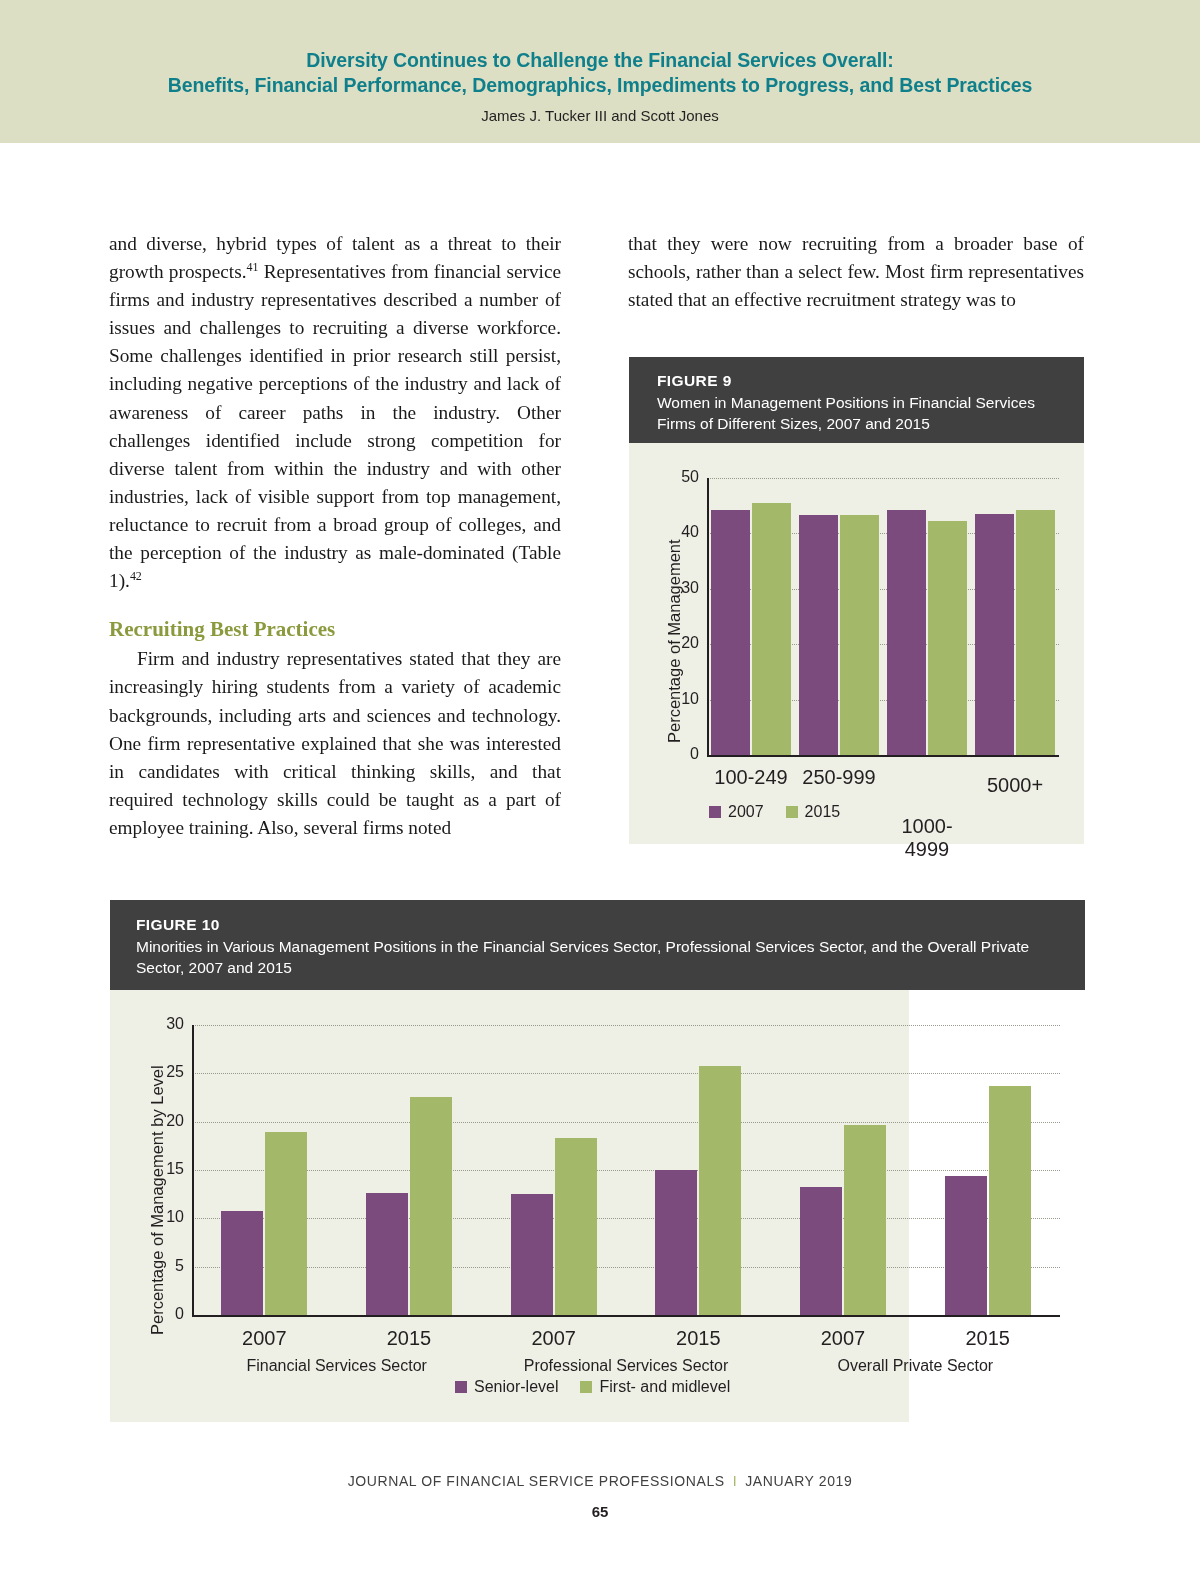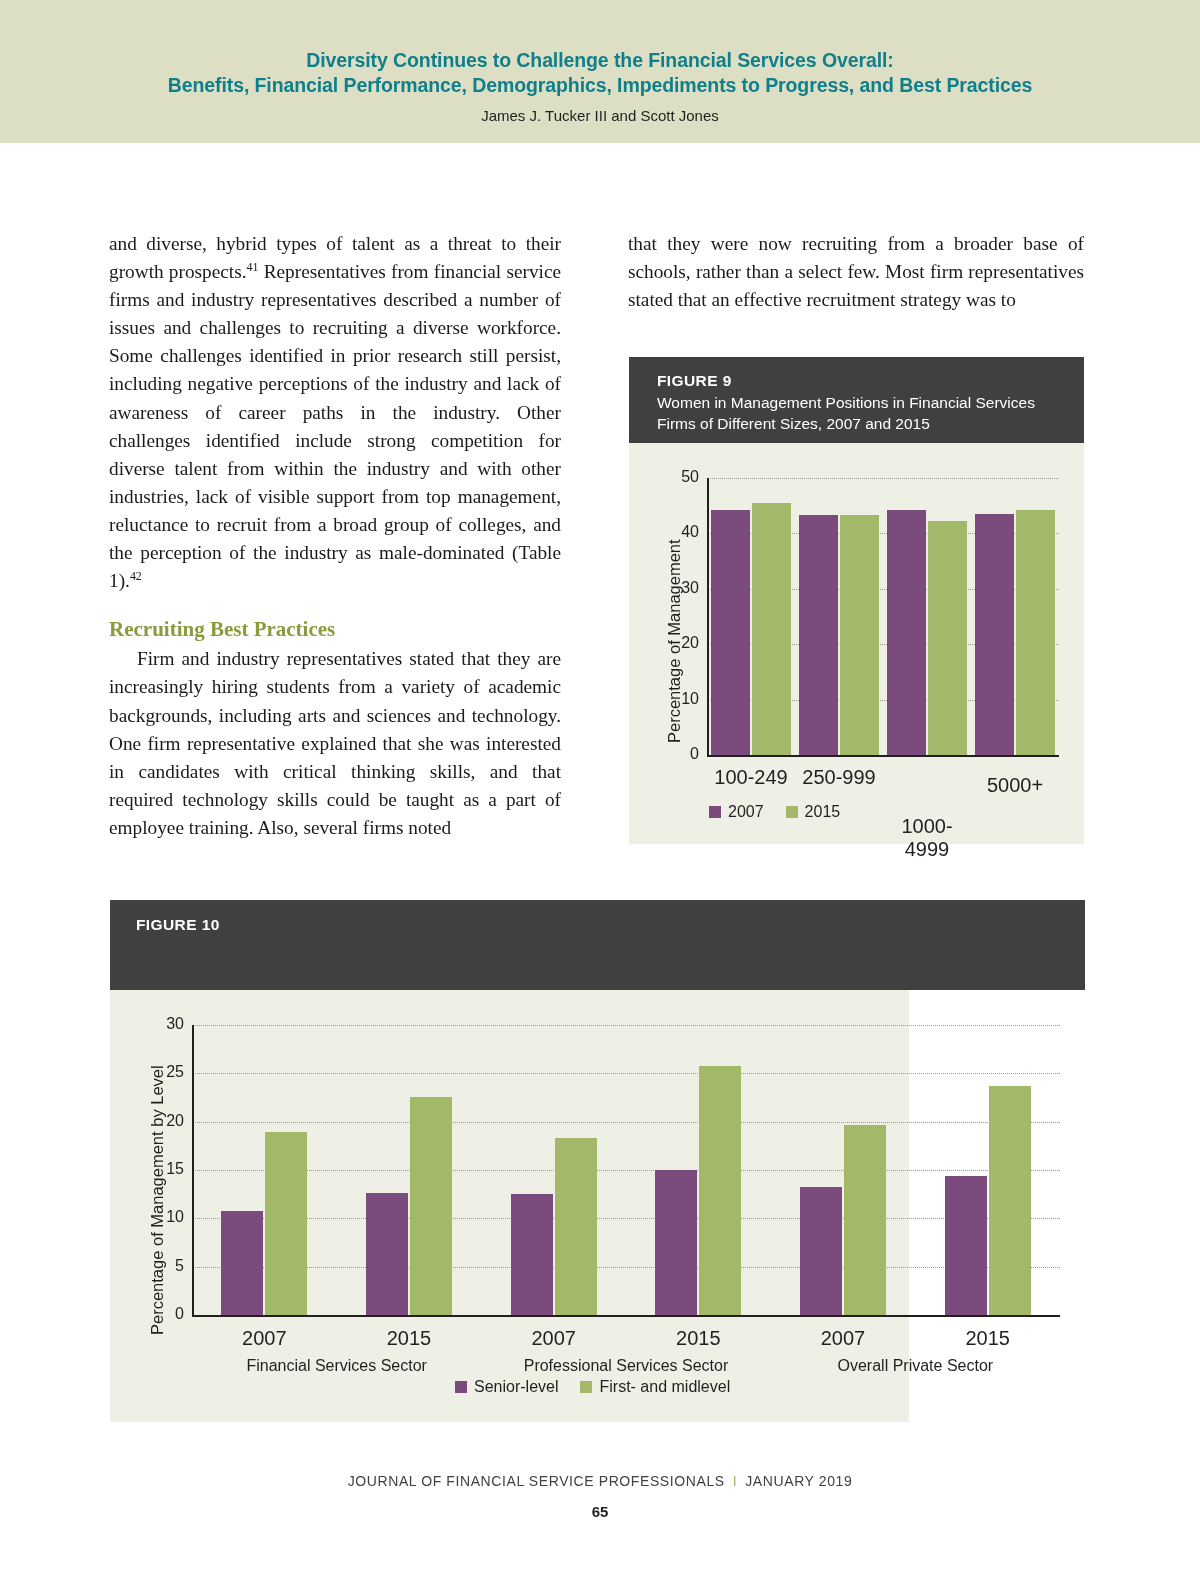--- a/index.html
+++ b/index.html
@@ -201,20 +201,21 @@
           <span class="swatch sw1" style="background: rgb(164, 184, 105);"></span>
           <span class="lbl">2015</span>
         </div>
       </div>
     </div>
 </div>
 
 <div class="figure" id="figure10">
   <div class="fig-header">
     <div class="fig-num">FIGURE 10</div>
+    <div class="fig-title">Minorities in Various Management Positions in the Financial Services Sector, Professional Services Sector, and the Overall Private Sector, 2007 and 2015</div>
   </div>
   <div class="chart" id="chart10" style="left: 0px; top: 90px; width: 975px; height: 432px;">
       <div class="plot" style="left: 82px; top: 35px; width: 868px; height: 290px;">
         <div class="gridline" style="top: 241.667px; width: 868px;"></div>
         <div class="gridline" style="top: 193.333px; width: 868px;"></div>
         <div class="gridline" style="top: 145px; width: 868px;"></div>
         <div class="gridline" style="top: 96.6667px; width: 868px;"></div>
         <div class="gridline" style="top: 48.3333px; width: 868px;"></div>
         <div class="gridline" style="top: 0px; width: 868px;"></div>
         <div class="bar s0" style="left: 29.3333px; width: 42px; height: 104.4px; background: rgb(123, 75, 126);"></div>

